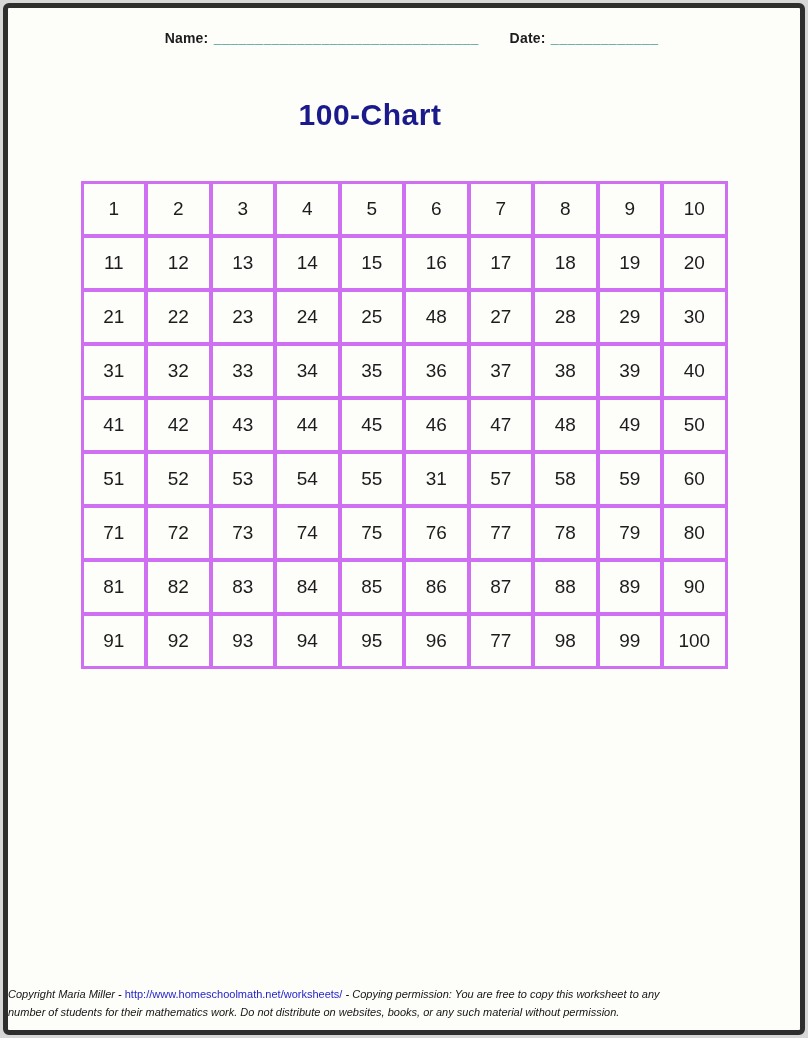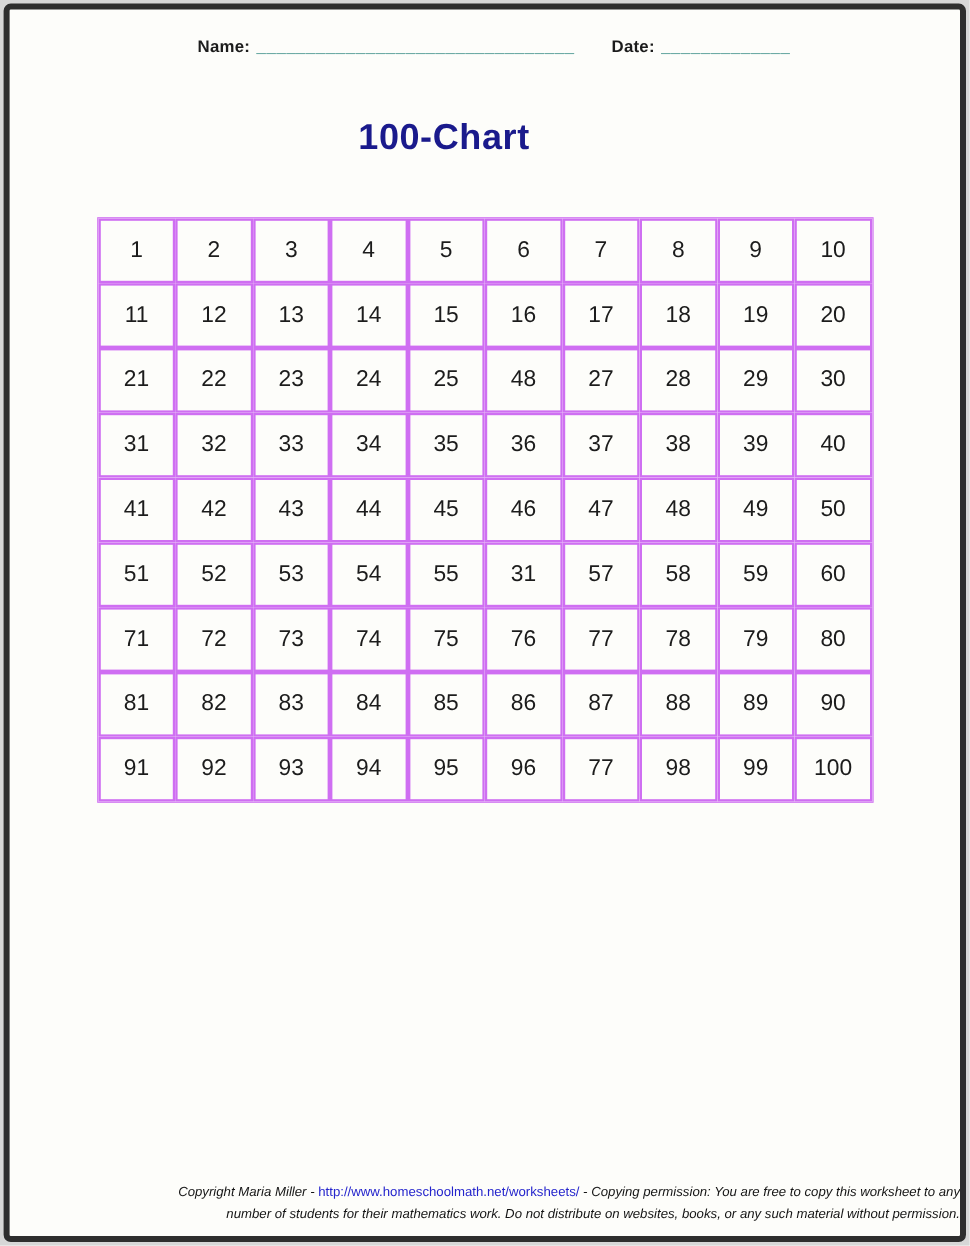--- a/index.html
+++ b/index.html
@@ -65,21 +65,21 @@
     border:2px solid var(--grid-border);
     text-align:center;
     vertical-align:middle;
     font-size:19px;
     color:var(--ink);
     background:var(--page-bg);
   }
   .footer{
     position:absolute;
     left:0;right:0;bottom:8px;
-    text-align:right;
+    text-align:left;
     font-size:11px;
     font-style:italic;
     color:#141414;
     line-height:1.7;
   }
   .footer a{
     font-style:normal;
     color:var(--link-color);
     text-decoration:none;
   }

